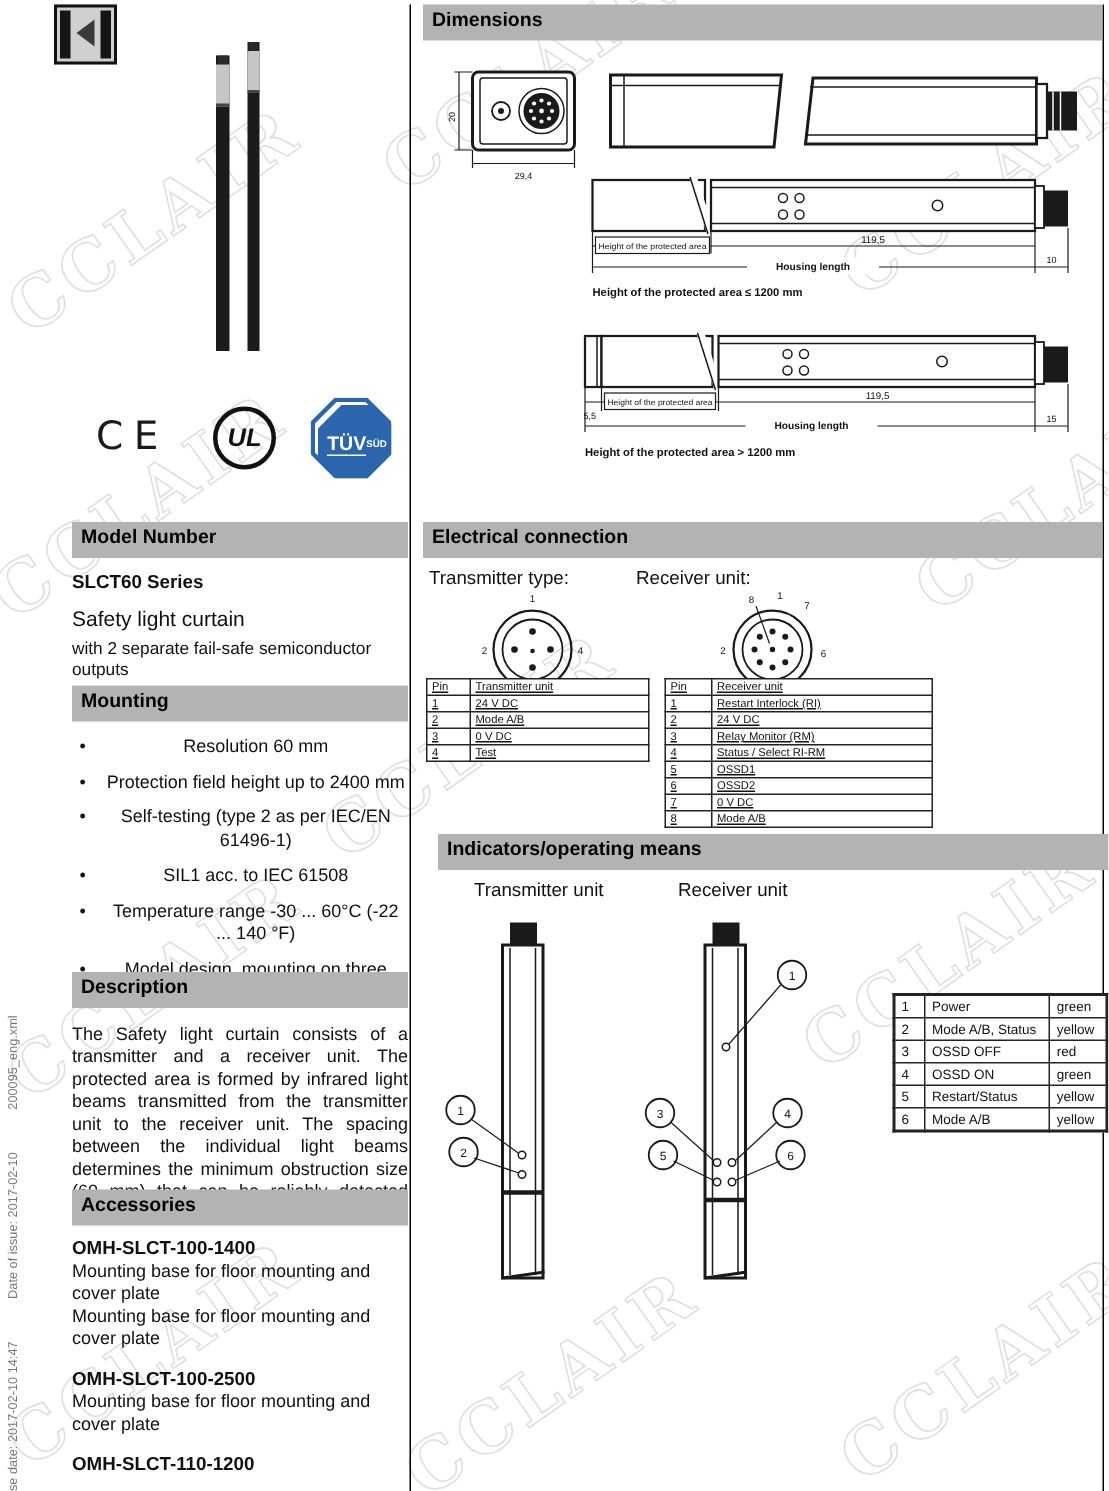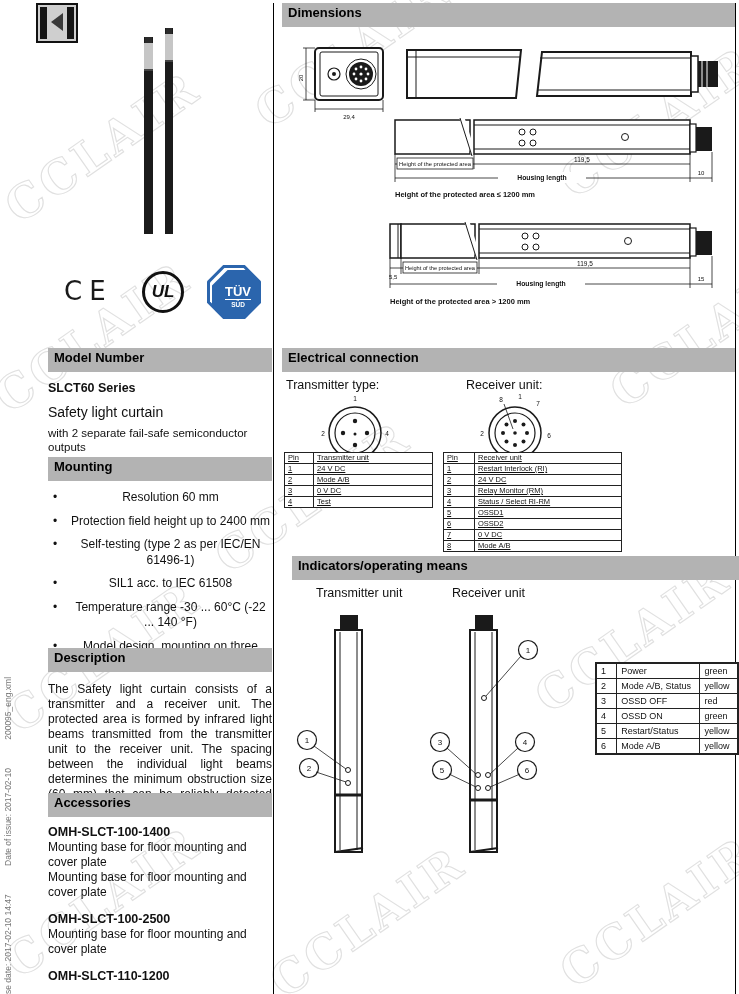--- a/index.html
+++ b/index.html
@@ -31,21 +31,21 @@
   
   .bar { position:absolute; background:#1b1b1b; }
   .bar .cap { position:absolute; left:1px; top:0; right:1px; height:6px; background:#2a2a2a; }
   .bar .head { position:absolute; left:0; top:6px; right:0; height:26px; background:#c6c6c6; border-bottom:2px solid #444; }
   
   .ce { font-family:"DejaVu Sans", sans-serif; font-size:26px; letter-spacing:7px; color:#1a1a1a; }
   .ul-mark { width:36px; height:36px; border:3px solid #111; border-radius:50%;
              display:flex; align-items:center; justify-content:center;
              font-weight:bold; font-size:17px; font-style:italic; color:#111; }
   .oct { clip-path:polygon(30% 0,70% 0,100% 30%,100% 70%,70% 100%,30% 100%,0 70%,0 30%); }
-  .tuv { width:52px; height:52px; display:flex; flex-direction:column; align-items:center; justify-content:center; }
+  .tuv { width:52px; height:52px; display:flex; flex-direction:row; align-items:center; justify-content:center; }
   .tuv .t1 { color:#fff; font-weight:bold; font-size:13px; border-bottom:1.5px solid #fff; line-height:14px; }
   .tuv .t2 { color:#fff; font-weight:bold; font-size:6.5px; margin-top:1px; }
   
   .fam-icon { border:2px solid #111; background:#cfcfcf; }
   .fam-icon .vb { position:absolute; top:2px; bottom:2px; width:7px; background:#151515; }
   .fam-icon .tri { position:absolute; top:8px; left:13px; width:0; height:0;
                    border-top:9px solid transparent; border-bottom:9px solid transparent;
                    border-right:12px solid #3a3a3a; }
   
   table { border-collapse:collapse; background:#fff; }
@@ -238,21 +238,21 @@
     <line x1="5" y1="68" x2="305" y2="68" stroke="#1a1a1a" stroke-width="0.8"></line>
     <line x1="305" y1="68" x2="327" y2="68" stroke="#1a1a1a" stroke-width="0.8"></line>
     <rect x="112" y="62" width="88" height="11" fill="#fff"></rect>
     <text x="156" y="70" font-size="6.8" font-weight="bold" text-anchor="middle">Housing length</text>
     <text x="316" y="65" font-size="6" text-anchor="middle">15</text>
     <text x="5" y="88" font-size="7.5" font-weight="bold">Height of the protected area &gt; 1200 mm</text>
   </svg>
 
   <div class="abs sec-header" style="left:282px;top:348px;width:447px">Electrical connection</div>
   <div class="abs unit-label" style="left:286px;top:378px">Transmitter type:</div>
-  <div class="abs unit-label" style="left:466px;top:378px">Receiver unit:</div>
+  <div class="abs unit-label" style="left:424px;top:378px">Receiver unit:</div>
 
   <svg class="abs" style="left:282px;top:386px" width="455" height="112">
 
     <circle cx="73" cy="47" r="26" fill="none" stroke="#1a1a1a" stroke-width="1.5"></circle>
     <circle cx="73" cy="47" r="20" fill="none" stroke="#1a1a1a" stroke-width="1.2"></circle>
     <circle cx="73" cy="35" r="2.2" fill="#1a1a1a"></circle>
       <circle cx="61" cy="47" r="2.2" fill="#1a1a1a"></circle>
     <circle cx="85" cy="47" r="2.2" fill="#1a1a1a"></circle>
       <circle cx="73" cy="59" r="2.2" fill="#1a1a1a"></circle>
     <circle cx="73" cy="48" r="1.5" fill="#1a1a1a"></circle>

